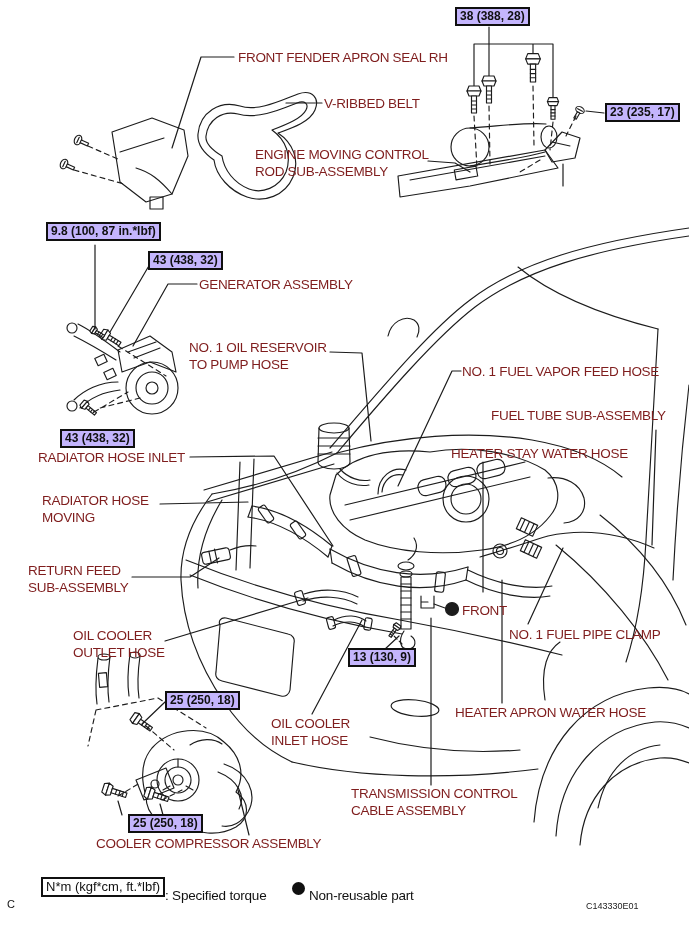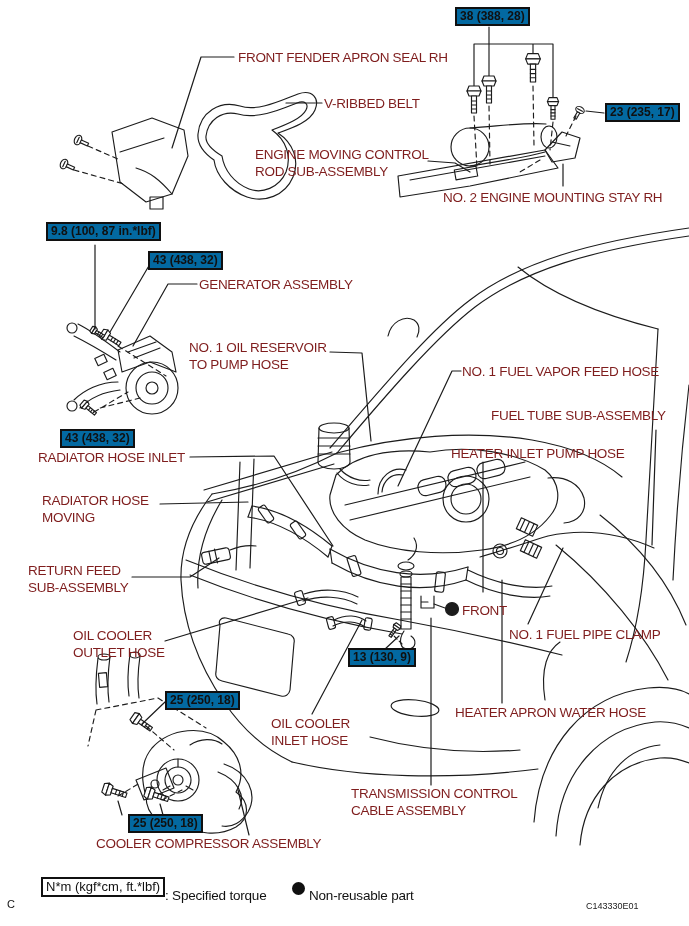--- a/index.html
+++ b/index.html
@@ -2,21 +2,21 @@
 <html><head>
 <meta charset="utf-8">
 <style>
   html,body{margin:0;padding:0;background:#fff;}
   .canvas{position:relative;width:689px;height:926px;background:#ffffff;overflow:hidden;
           font-family:"Liberation Sans", sans-serif;color:#111;}
   svg.art{position:absolute;left:0;top:0;width:689px;height:926px;}
   svg.art *{vector-effect:non-scaling-stroke;}
   .lbl{position:absolute;font-size:13.5px;line-height:17px;letter-spacing:-0.3px;
        white-space:pre-line;color:#7f1d1d;}
-  .tbox{position:absolute;border:2px solid #101010;background:#0369a1;font-size:12px;
+  .tbox{position:absolute;border:2px solid #101010;background:#c4b5fd;font-size:12px;
         font-weight:bold;line-height:15px;padding:0 3px;white-space:nowrap;color:#101010;}
   .legend-row{position:absolute;left:0;top:876px;width:689px;height:26px;}
   .legend-box{position:absolute;left:41px;top:1px;border:2px solid #101010;background:#fff;
         font-size:13px;font-weight:normal;line-height:16px;padding:0 3px;white-space:nowrap;}
   .legend-text{position:absolute;top:12px;font-size:13.5px;letter-spacing:-0.2px;white-space:nowrap;}
   .dot{position:absolute;width:13px;height:13px;border-radius:50%;background:#101010;}
   .page-letter{position:absolute;left:7px;top:898px;font-size:11px;}
   .fig-code{position:absolute;left:586px;top:901px;width:96px;text-align:left;
             font-size:9px;letter-spacing:0;color:#222;}
 </style>
@@ -257,28 +257,27 @@
       <path d="M 118,801 L 122,815 M 160,804 L 163,815"></path>
       <path d="M 238,790 L 249,835"></path>
       <path d="M 431,618 L 431,785"></path>
     </g>
   </svg>
 
   <div class="lbl" style="left:238px;top:49px">FRONT FENDER APRON SEAL RH</div>
   <div class="lbl" style="left:324px;top:95px">V-RIBBED BELT</div>
   <div class="lbl" style="left:255px;top:146px">ENGINE MOVING CONTROL
 ROD SUB-ASSEMBLY</div>
-  <div class="lbl" style="left:443px;top:189px">NO. 2 ENGINE MOUNTING STAY RH</div>
   <div class="lbl" style="left:199px;top:276px">GENERATOR ASSEMBLY</div>
   <div class="lbl" style="left:189px;top:339px">NO. 1 OIL RESERVOIR
 TO PUMP HOSE</div>
   <div class="lbl" style="left:462px;top:363px">NO. 1 FUEL VAPOR FEED HOSE</div>
   <div class="lbl" style="left:491px;top:407px">FUEL TUBE SUB-ASSEMBLY</div>
   <div class="lbl" style="left:38px;top:449px">RADIATOR HOSE INLET</div>
-  <div class="lbl" style="left:451px;top:445px">HEATER INLET PUMP HOSE</div>
+  <div class="lbl" style="left:451px;top:445px">HEATER STAY WATER HOSE</div>
   <div class="lbl" style="left:42px;top:492px">RADIATOR HOSE
 MOVING</div>
   <div class="lbl" style="left:28px;top:562px">RETURN FEED
 SUB-ASSEMBLY</div>
   <div class="lbl" style="left:462px;top:602px">FRONT</div>
   <div class="lbl" style="left:73px;top:627px">OIL COOLER
 OUTLET HOSE</div>
   <div class="lbl" style="left:509px;top:626px">NO. 1 FUEL PIPE CLAMP</div>
   <div class="lbl" style="left:455px;top:704px">HEATER APRON WATER HOSE</div>
   <div class="lbl" style="left:271px;top:715px">OIL COOLER

